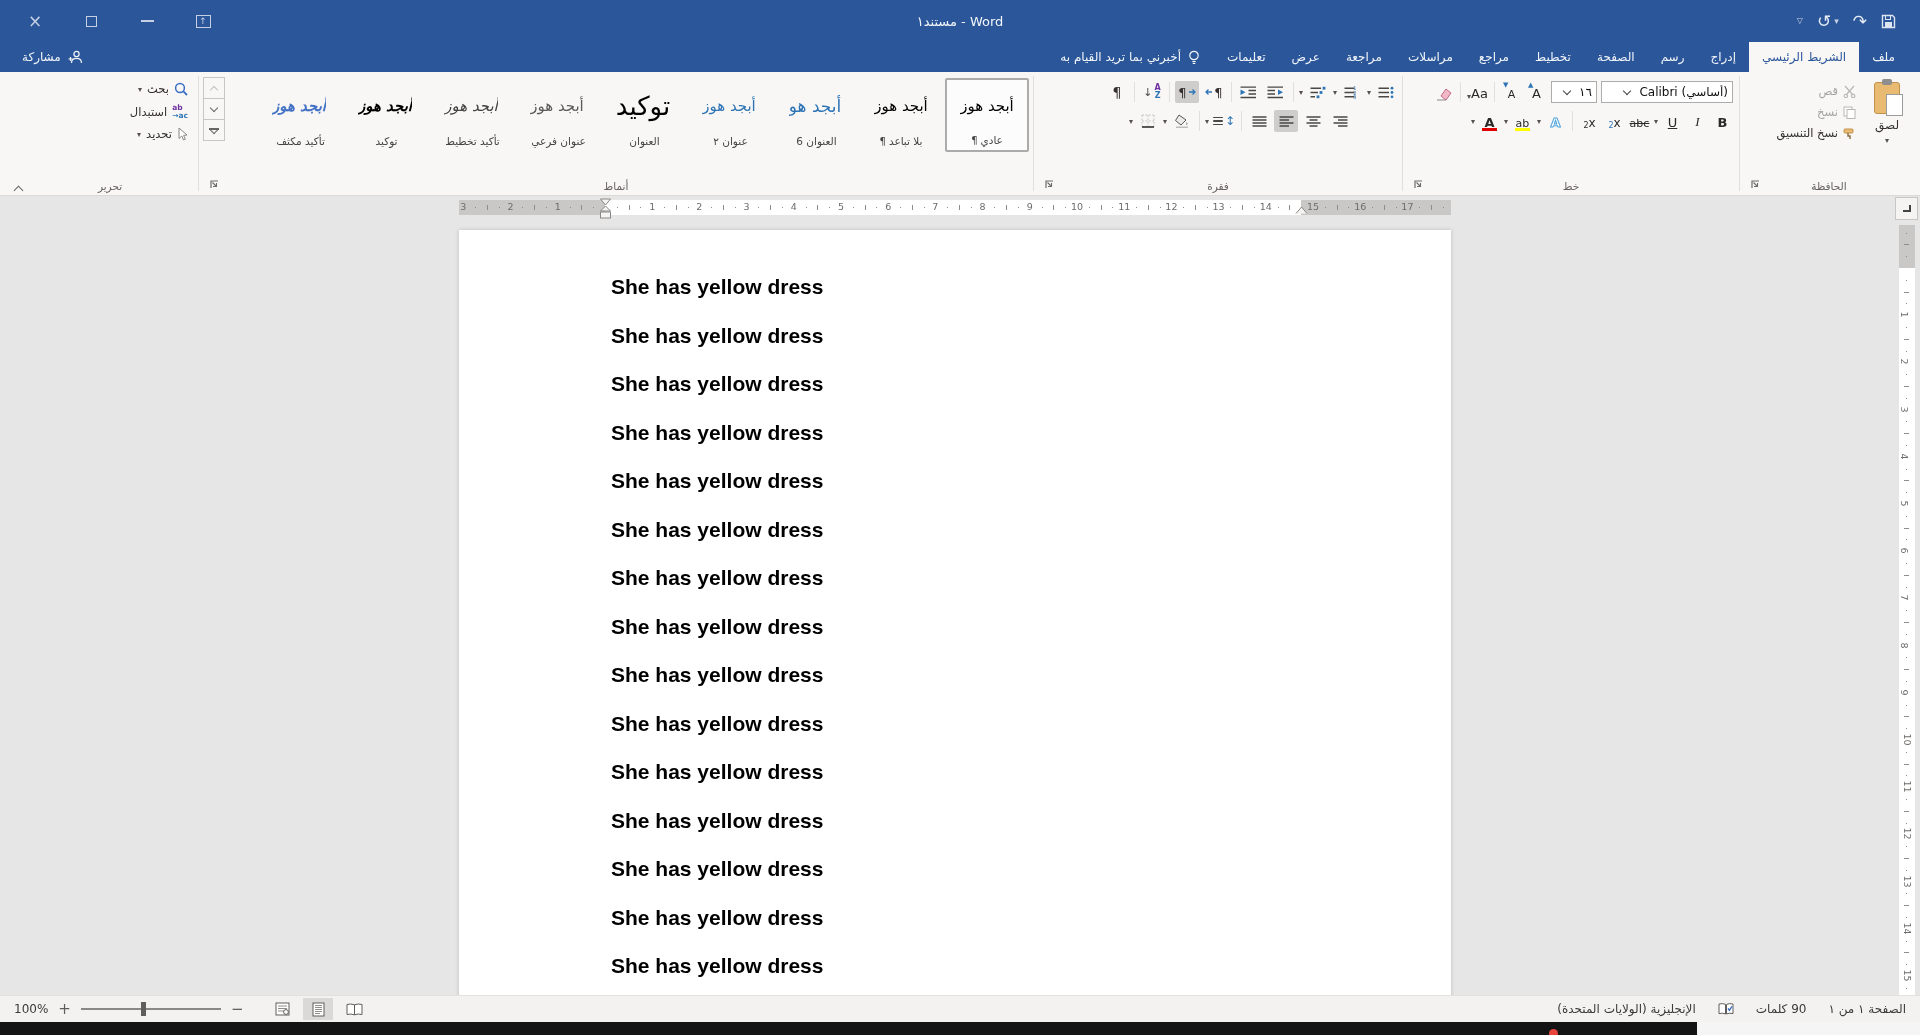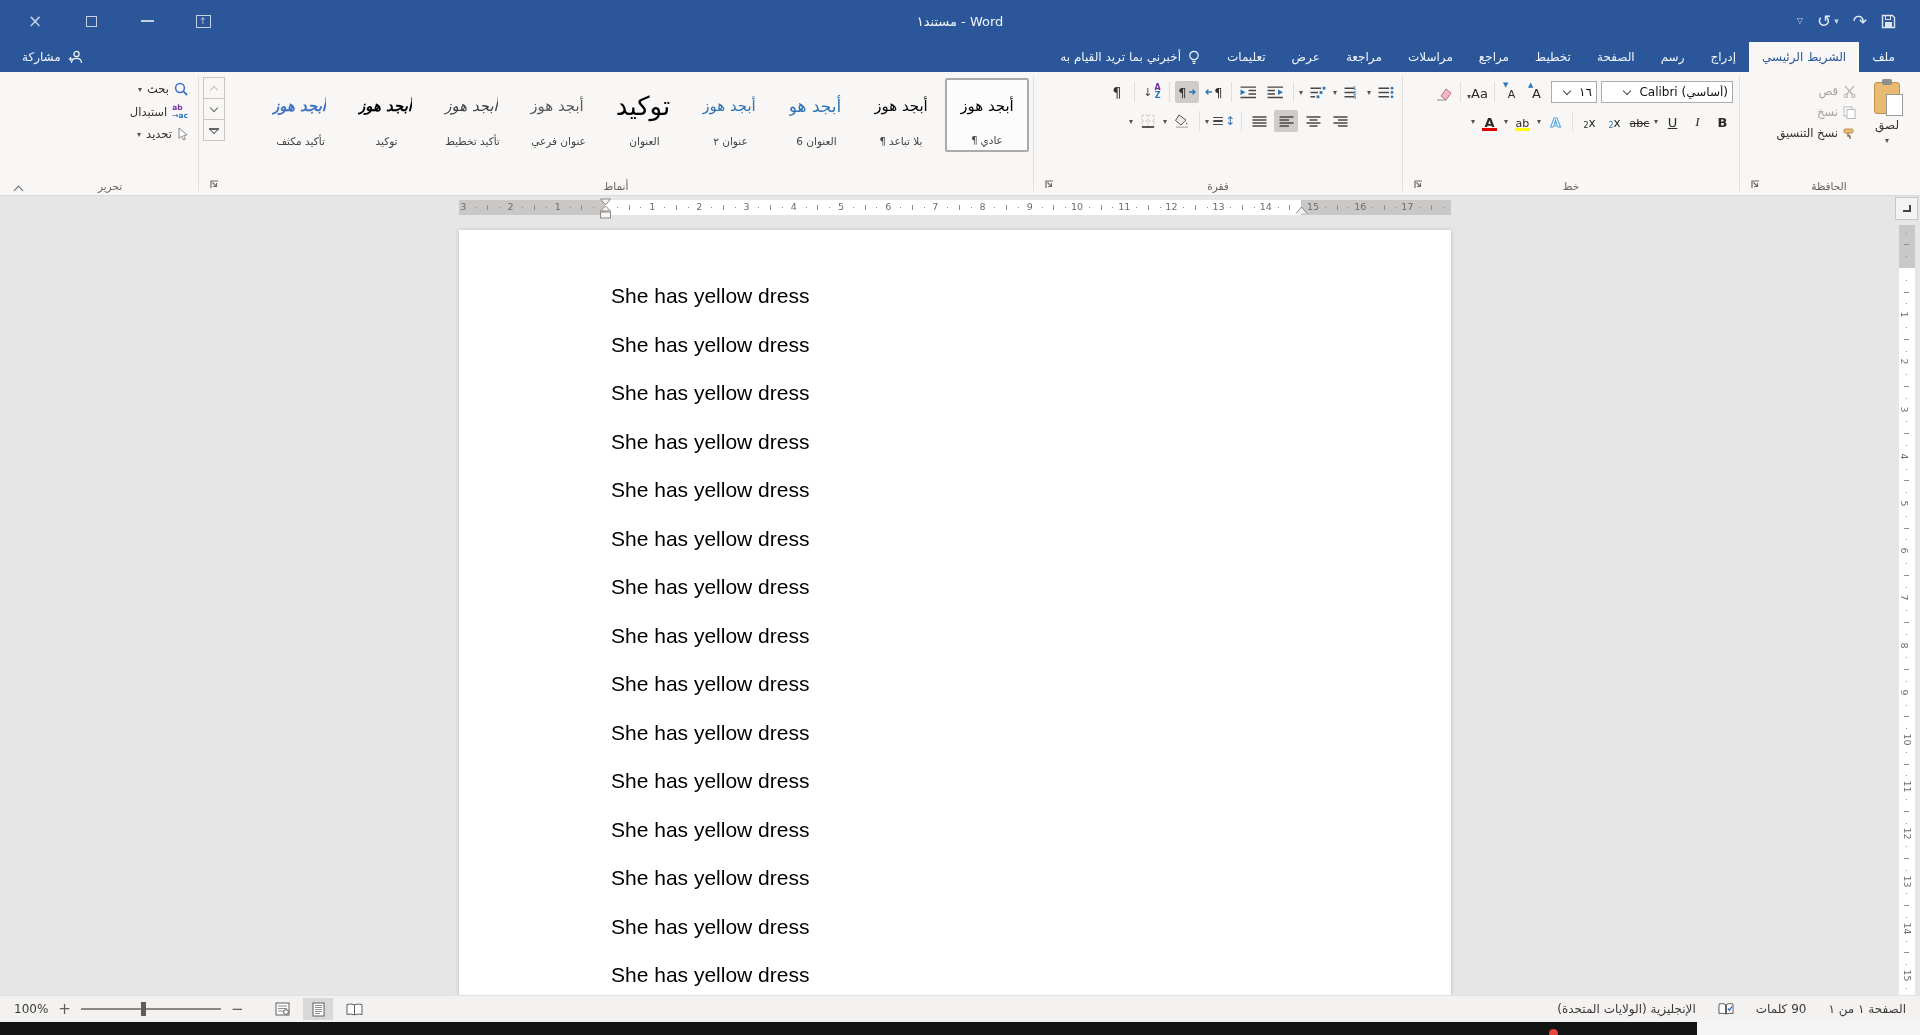--- a/index.html
+++ b/index.html
@@ -103,21 +103,21 @@
   .indent-marker { position:absolute; left:140px; top:-2px; }
   .rindent-marker { position:absolute; left:836px; top:6px; }
   .vruler { position:absolute; right:5px; top:29px; width:16px; bottom:0; background:#fff; }
   .vruler .vmargin { position:absolute; top:0; height:43px; left:0; right:0; background:#C9C8C7; }
   .vnum { position:absolute; left:2px; font-size:9.5px; color:#6E6C6A; transform:rotate(90deg); }
   .vtick { position:absolute; left:5px; height:1px; width:5px; background:#8F8D8B; }
   .vdot { position:absolute; left:7px; width:1px; height:1px; background:#8F8D8B; }
   .tabsel { position:absolute; right:2px; top:1px; width:23px; height:23px; background:#F5F4F3; border:1px solid #C8C6C4; display:flex; align-items:center; justify-content:center; }
   .tabsel i { width:8px; height:7px; border-right:2px solid #444; border-bottom:2px solid #444; display:block; }
   .page { position:absolute; left:459px; top:34px; width:992px; height:780px; background:#fff; box-shadow:0 0 4px rgba(0,0,0,.18); }
-  .doc-lines { padding:42px 0 0 152px; direction:ltr; }
+  .doc-lines { padding:33px 0 0 152px; direction:ltr;font-weight:bold; }
   .doc-lines p { margin:0; height:48.5px; line-height:48.5px; font-family:"Liberation Sans", sans-serif; font-size:21px; color:#000; }
   
   .statusbar { height:27px; background:#F3F2F1; border-top:1px solid #E3E1DF; display:flex; align-items:center; justify-content:space-between; font-size:12px; color:#3B3A39; }
   .sb-left { display:flex; align-items:center; gap:10px; padding-left:14px; direction:ltr; }
   .zoom-track { width:140px; height:2px; background:#8A8886; position:relative; }
   .zoom-thumb { position:absolute; left:60px; top:-6px; width:5px; height:14px; background:#605E5C; }
   .zoom-plusminus { font-size:15px; color:#605E5C; line-height:1; }
   .viewbtns { display:flex; align-items:center; gap:6px; margin-left:14px; }
   .viewbtn { width:30px; height:22px; display:flex; align-items:center; justify-content:center; }
   .viewbtn.sel { background:#DBD9D7; }

